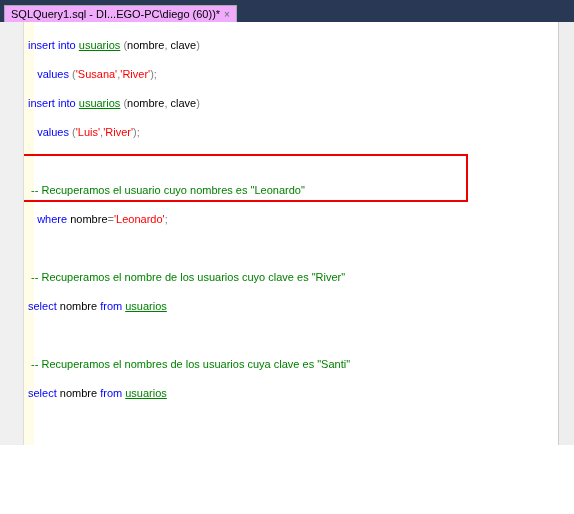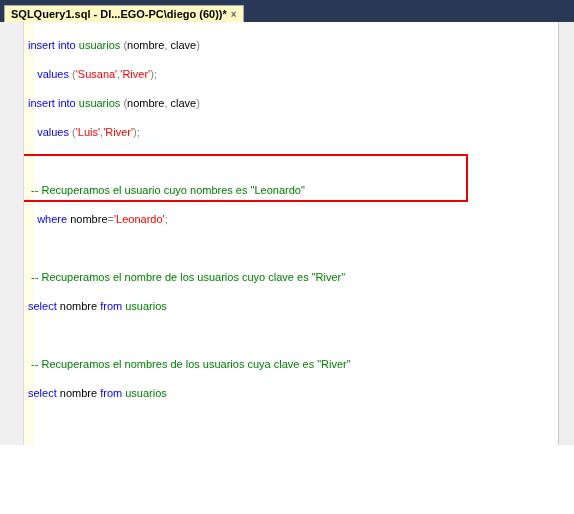--- a/index.html
+++ b/index.html
@@ -1,26 +1,26 @@
 <!DOCTYPE html>
 <html><head>
 <meta charset="utf-8">
 <style>
 * { margin: 0; padding: 0; box-sizing: border-box; font-family: 'Segoe UI', Tahoma, sans-serif; font-size: 11px; }
 body { width: 574px; height: 514px; background: #293955; overflow: hidden; display: flex; flex-direction: column; }
 .tabbar { background: #293955; height: 22px; display: flex; align-items: flex-end; padding-left: 4px; }
-.tab { background: #fef9c3; border: 1px solid #aaa; border-bottom: none; padding: 2px 6px; display: flex; align-items: center; gap: 4px; font-size: 11px; font-weight: bold; }
+.tab { background: #f0abfc; border: 1px solid #aaa; border-bottom: none; padding: 2px 6px; display: flex; align-items: center; gap: 4px; font-size: 11px; }
 .tab .close { color: #666; cursor: pointer; font-size: 10px; }
 .editor-area { flex: 0 0 237px; background: #fff; display: flex; position: relative; }
 .gutter { width: 24px; background: #f0f0f0; border-right: 1px solid #ddd; }
 .code { flex: 1; font-family: Consolas, monospace; font-size: 12px; padding: 2px 4px; white-space: pre; overflow: hidden; background: linear-gradient(to right, #fffde7 0, #fffde7 10px, #fff 10px); position: relative; }
 .code-line { line-height: 15px; position: relative; }
 .kw-blue { color: #0000ff; }
 .kw-gray { color: #808080; }
-.kw-green { color: #008000; }
+.kw-green { color: #008000; text-decoration: underline; }
 .kw-red { color: #ff0000; }
 .kw-comment { color: #008000; }
 .redbox { position: absolute; border: 2px solid #e00; pointer-events: none; }
 .grid-wrap { background: #fff; flex: 1; overflow: auto; position: relative; }
 .right-strip { width: 16px; background: #eee; border-left: 1px solid #ccc; }
 </style>
 </head>
 <body>
 
 <div class="tabbar">
@@ -37,21 +37,21 @@
 <div class="code-line">   <span class="kw-blue">values</span> <span class="kw-gray">(</span><span class="kw-red">'Susana'</span><span class="kw-gray">,</span><span class="kw-red">'River'</span><span class="kw-gray">);</span></div>
 <div class="code-line"><span class="kw-blue">insert into</span> <span class="kw-green">usuarios</span> <span class="kw-gray">(</span>nombre<span class="kw-gray">,</span> clave<span class="kw-gray">)</span></div>
 <div class="code-line">   <span class="kw-blue">values</span> <span class="kw-gray">(</span><span class="kw-red">'Luis'</span><span class="kw-gray">,</span><span class="kw-red">'River'</span><span class="kw-gray">);</span></div>
 <div class="code-line"> </div>
 <div class="code-line"> <span class="kw-comment">-- Recuperamos el usuario cuyo nombres es "Leonardo"</span></div>
 <div class="code-line">   <span class="kw-blue">where</span> nombre<span class="kw-gray">=</span><span class="kw-red">'Leonardo'</span><span class="kw-gray">;</span></div>
 <div class="code-line"> </div>
 <div class="code-line"> <span class="kw-comment">-- Recuperamos el nombre de los usuarios cuyo clave es "River"</span></div>
 <div class="code-line"><span class="kw-blue">select</span> nombre <span class="kw-blue">from</span> <span class="kw-green">usuarios</span></div>
 <div class="code-line"> </div>
-<div class="code-line"> <span class="kw-comment">-- Recuperamos el nombres de los usuarios cuya clave es "River"</span></div>
+<div class="code-line"> <span class="kw-comment">-- Recuperamos el nombres de los usuarios cuya clave es "Santi"</span></div>
 <div class="code-line"><span class="kw-blue">select</span> nombre <span class="kw-blue">from</span> <span class="kw-green">usuarios</span></div>
     <div class="redbox" style="left:-2px; top:132px; width:446px; height:48px;"></div>
   </div>
   <div class="right-strip"></div>
 </div>
 
 <div class="grid-wrap">
   
 
   

